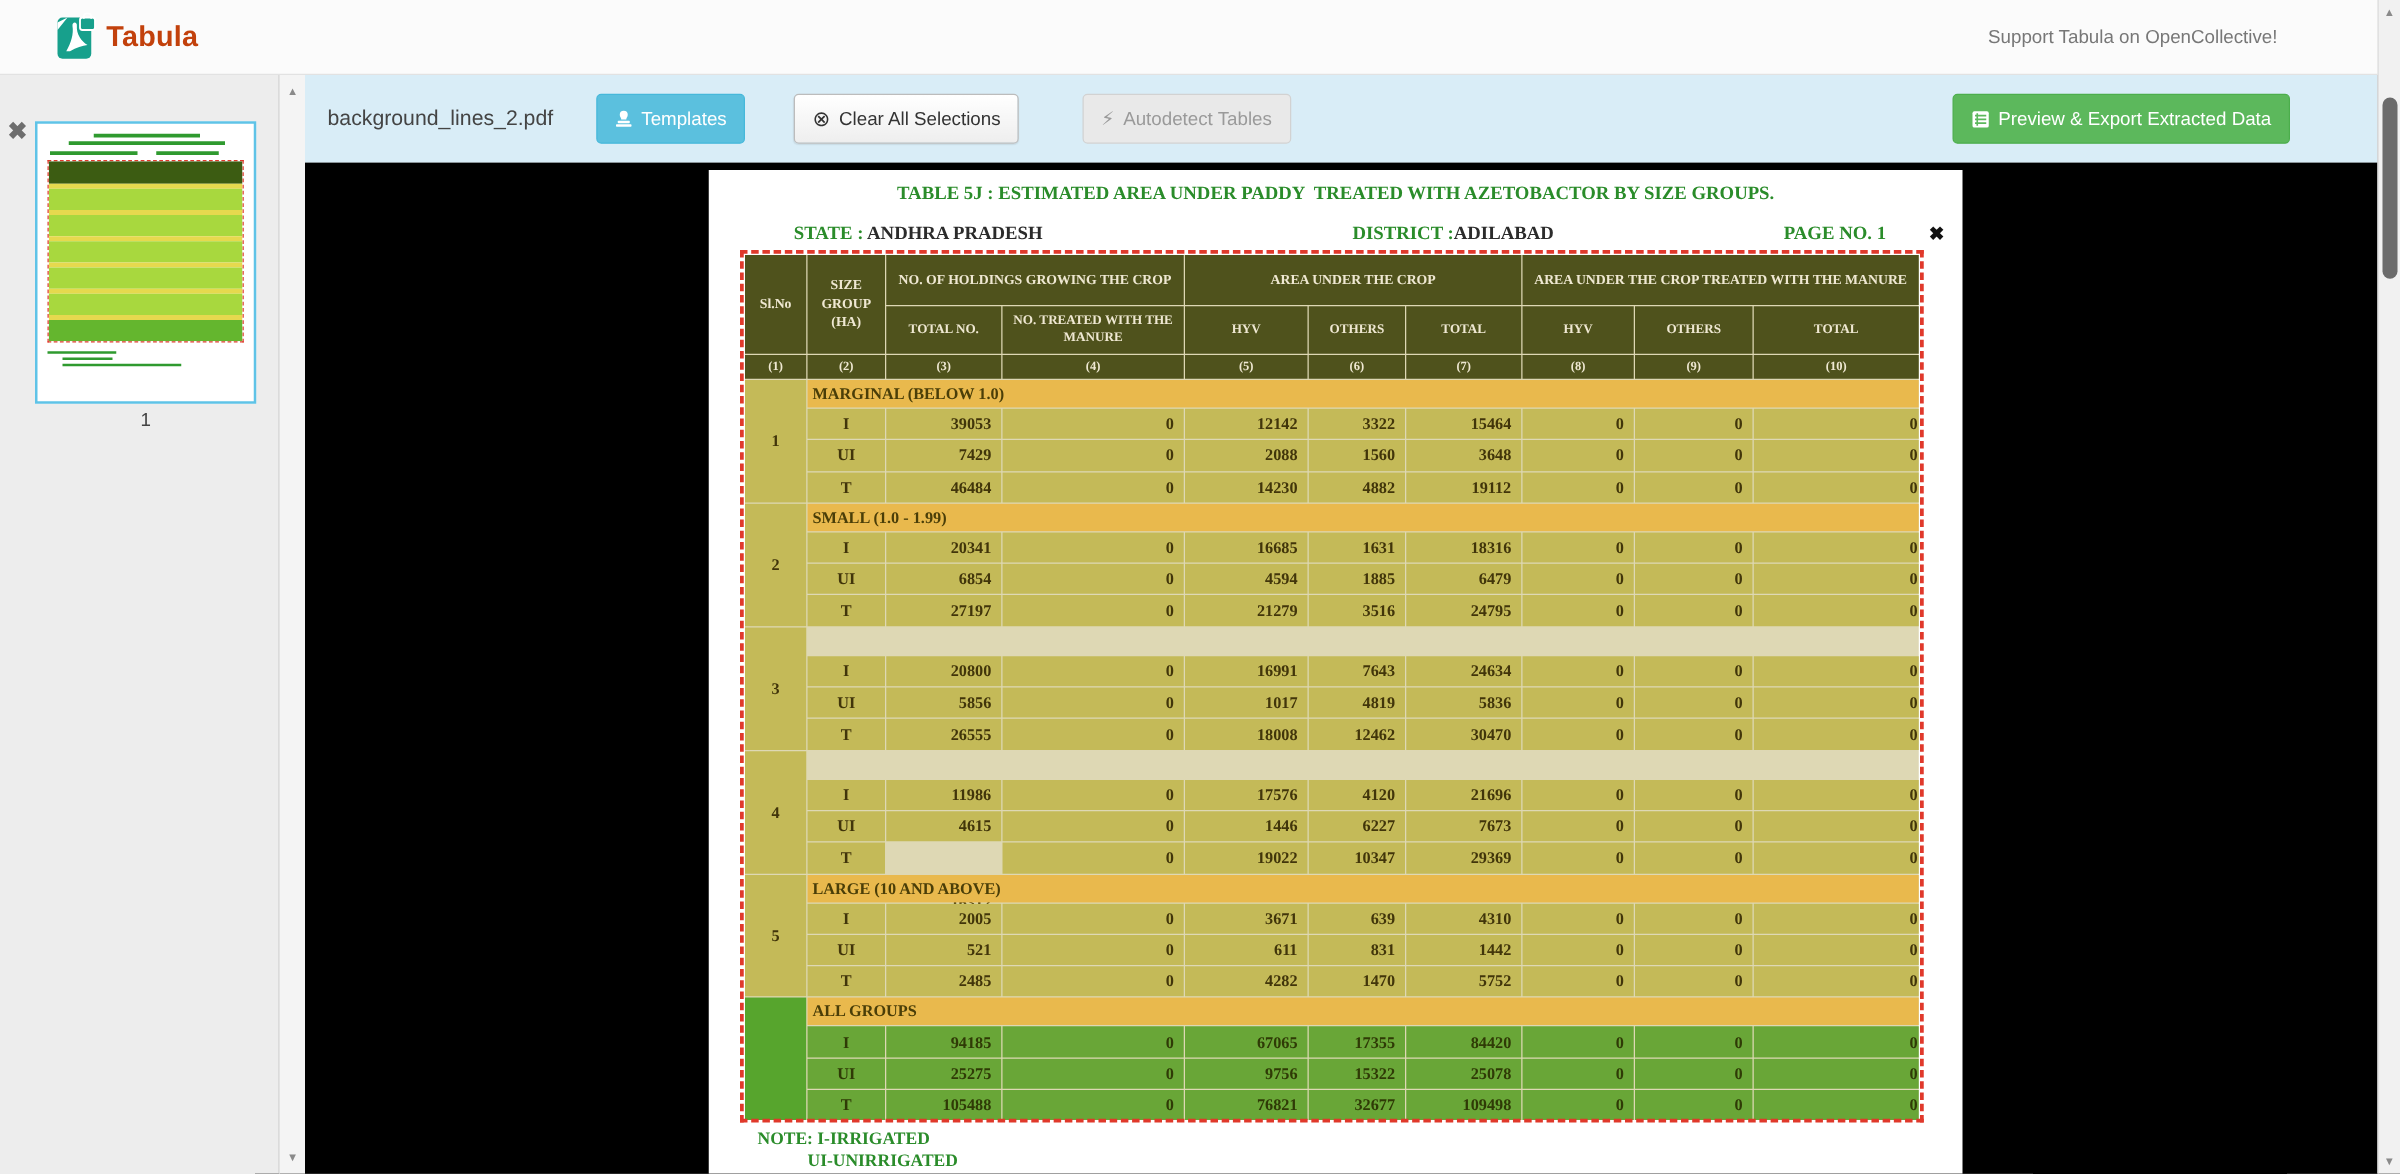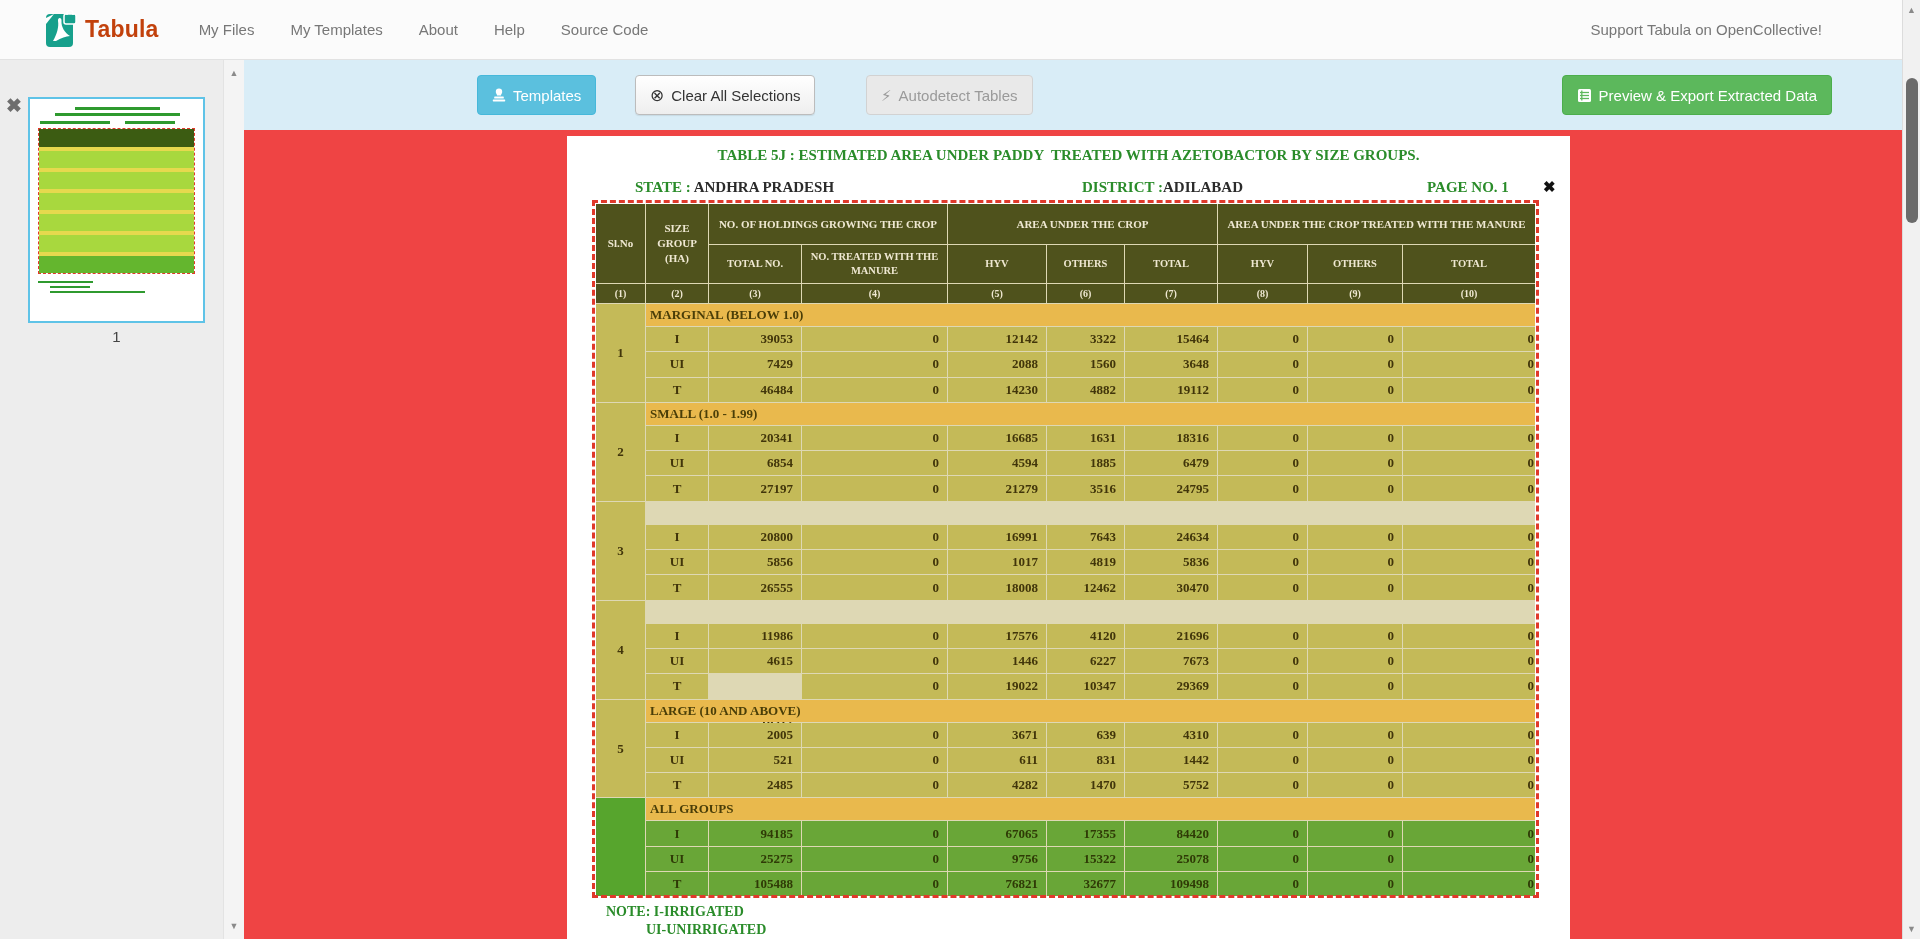--- a/index.html
+++ b/index.html
@@ -48,21 +48,21 @@
   .scroll-arrow { position:absolute; left:0; width:100%; text-align:center; font-size:9px; color:#8a8a8a;
                   cursor:pointer; }
 
   
   .win-scroll { position:absolute; right:0; top:0; width:18px; height:939px; background:#f1f1f1;
                 border-left:1px solid #dcdcdc; z-index:40; }
   .win-thumb { position:absolute; left:3px; top:78px; width:12px; height:145px; background:#6b6b6b;
                border-radius:6px; cursor:pointer; }
 
   
-  .workspace { position:absolute; left:244px; top:130px; width:1658px; height:809px; background:#ef4444;text-decoration:underline; }
+  .workspace { position:absolute; left:244px; top:130px; width:1658px; height:809px; background:#000000;text-decoration:underline; }
   .pdf-page { position:absolute; left:323px; top:6px; width:1003px; height:803px; background:#fff;
               font-family:"Liberation Serif", serif; cursor:crosshair; overflow:hidden; }
   .doc-title { position:absolute; top:11px; left:0; width:100%; text-align:center; font-weight:bold;
                font-size:15px; color:var(--doc-green,#2a8c2a); white-space:pre; }
   .state-row { position:absolute; top:43px; left:0; width:100%; font-weight:bold; font-size:15px; }
   .state-item { position:absolute; white-space:nowrap; }
   .green-label { color:var(--doc-green,#2a8c2a); }
   .dark-val { color:#2b2b2b; }
   .sel-close { position:absolute; left:976px; top:42px; font-size:15px; font-weight:bold; color:#111;
                cursor:pointer; font-family:"Liberation Sans",sans-serif; }
@@ -109,31 +109,25 @@
         <path d="M2 8 L10 4 L2 14 Z" fill="#ffffff"></path>
         <path d="M9 31 C 13 24, 15 17, 14 11 C 13.5 7, 18 7, 17.5 11 C 17 17, 21 23, 26 26 C 22 26.5, 17 28, 12 31 Z" fill="#ffffff"></path>
         <g>
           <rect x="20" y="4" width="12" height="10" rx="2" fill="#17a08c" stroke="#ffffff" stroke-width="1.5"></rect>
           <path d="M23 5 v-1.5 a3 3 0 0 1 6 0 V5" fill="none" stroke="#ffffff" stroke-width="1.5"></path>
         </g>
       </svg>
     </span>
     <span class="brand-name">Tabula</span>
   </div>
-  <div class="nav-links">
-    <span class="nav-link">My Files</span>
-    <span class="nav-link">My Templates</span>
-    <span class="nav-link">About</span>
-    <span class="nav-link">Help</span>
-    <span class="nav-link">Source Code</span>
-  </div>
   <span class="nav-support">Support Tabula on OpenCollective!</span>
 </div>
 
 <div class="toolbar">
+  <span class="filename">background_lines_2.pdf</span>
 
   <button class="btn btn-templates">
     <span>
       <svg width="14" height="14" viewBox="0 0 14 14" fill="#ffffff">
         <path d="M7 0.5 a3.2 3.2 0 0 0 -3.2 3.2 c0 1.8 1.2 2.4 1.2 3.8 h4 c0 -1.4 1.2 -2 1.2 -3.8 A3.2 3.2 0 0 0 7 0.5 z"></path>
         <rect x="2.2" y="8.6" width="9.6" height="2" rx="0.6"></rect>
         <rect x="0.8" y="11.4" width="12.4" height="2" rx="0.6"></rect>
       </svg>
     </span>
     <span>Templates</span>

